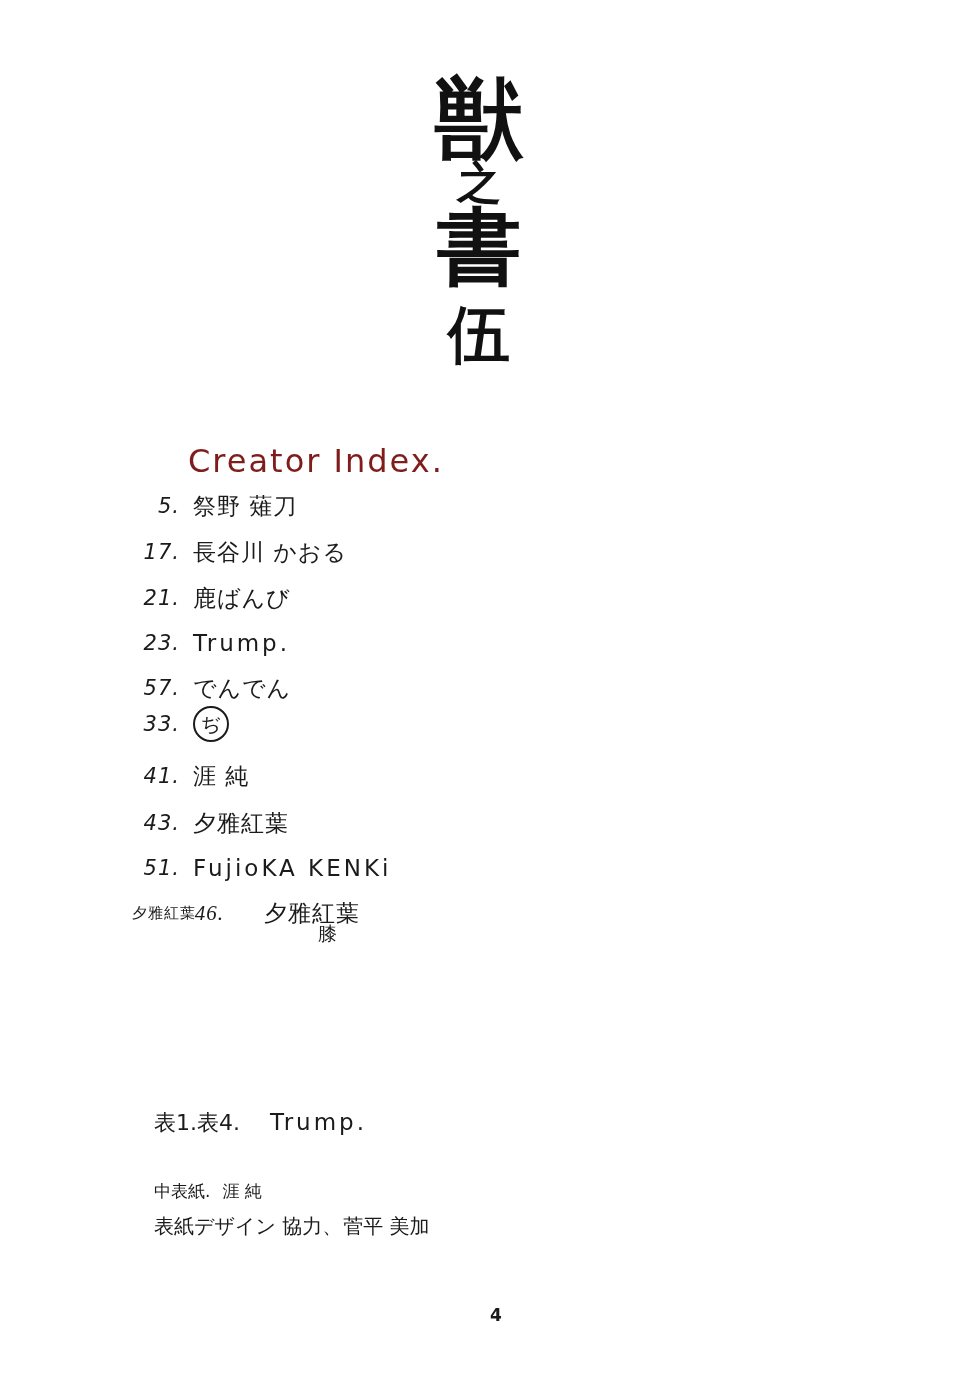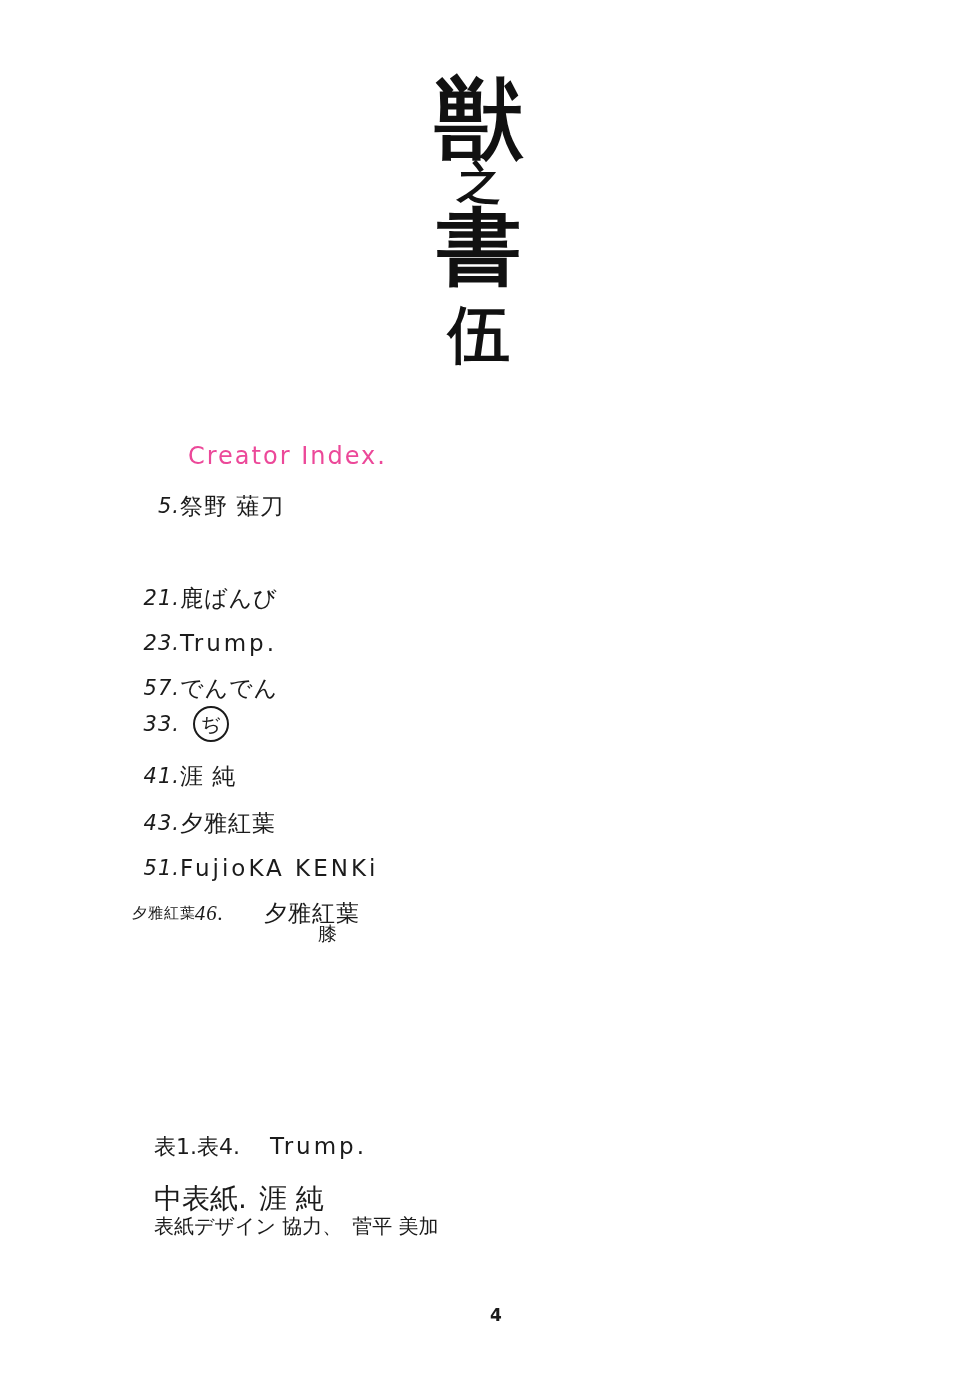--- a/index.html
+++ b/index.html
@@ -32,41 +32,42 @@
   .title-char-1 { font-size: 88px; line-height: 92px; }
   .title-char-2 { font-size: 44px; line-height: 38px; }
   .title-char-3 { font-size: 84px; line-height: 90px; }
   .title-char-4 { font-size: 62px; line-height: 66px; margin-top: 10px; }
 
   
   .index-heading {
     position: absolute;
     left: 188px;
     top: 442px;
-    font-size: 24px;
+    font-size: 32px;
     letter-spacing: 2px;
-    color: #ec4899;
+    color: #7f1d1d;
   }
 
   
   .row {
     position: absolute;
     left: 110px;
     display: flex;
     align-items: center;
     height: 30px;
   }
   .row .num {
     width: 70px;
     text-align: right;
     font-size: 21px;
     font-style: italic;
     letter-spacing: 1px;
   }
   .row .name {
+    margin-left: 13px;
     font-size: 23px;
     letter-spacing: 1px;
     white-space: pre;
   }
   .row.latin .name { letter-spacing: 3px; }
 
   .circled-name {
     margin-left: 13px;
     display: inline-flex;
     align-items: center;
@@ -97,26 +98,26 @@
   }
 
   
   .credit-line {
     position: absolute;
     left: 154px;
     display: flex;
     align-items: baseline;
     white-space: pre;
   }
-  .credit-1 { top: 1132px; font-size: 22px; }
+  .credit-1 { top: 1108px; font-size: 22px; }
   .credit-1 .credit-value { margin-left: 30px; letter-spacing: 3px; font-size: 23px; }
-  .credit-2 { top: 1180px; font-size: 28px; }
+  .credit-2 { top: 1180px; font-size: 17px; }
   .credit-2 .credit-value { margin-left: 12px; }
   .credit-3 { top: 1213px; font-size: 20px; }
-  .credit-3 .credit-value { margin-left: 10px; }
+  .credit-3 .credit-value { margin-left: 1px; }
 
   
   .page-number {
     position: absolute;
     left: 490px;
     top: 1305px;
     font-size: 17px;
     font-weight: bold;
   }
 </style>
@@ -131,20 +132,24 @@
     <div class="title-char-3">書</div>
     <div class="title-char-4">伍</div>
   </div>
 
   <div class="index-heading">Creator Index.</div>
 
   <div class="row" style="top:491px">
     <span class="num">5.</span>
     <span class="name">祭野 薙刀</span>
   </div>
+  <div class="row" style="top:537px">
+    <span class="num">17.</span>
+    <span class="name">長谷川 かおる</span>
+  </div>
   <div class="row" style="top:583px">
     <span class="num">21.</span>
     <span class="name">鹿ばんび</span>
   </div>
   <div class="row latin" style="top:628px">
     <span class="num">23.</span>
     <span class="name">Trump.</span>
   </div>
   <div class="row" style="top:673px">
     <span class="num">57.</span>

